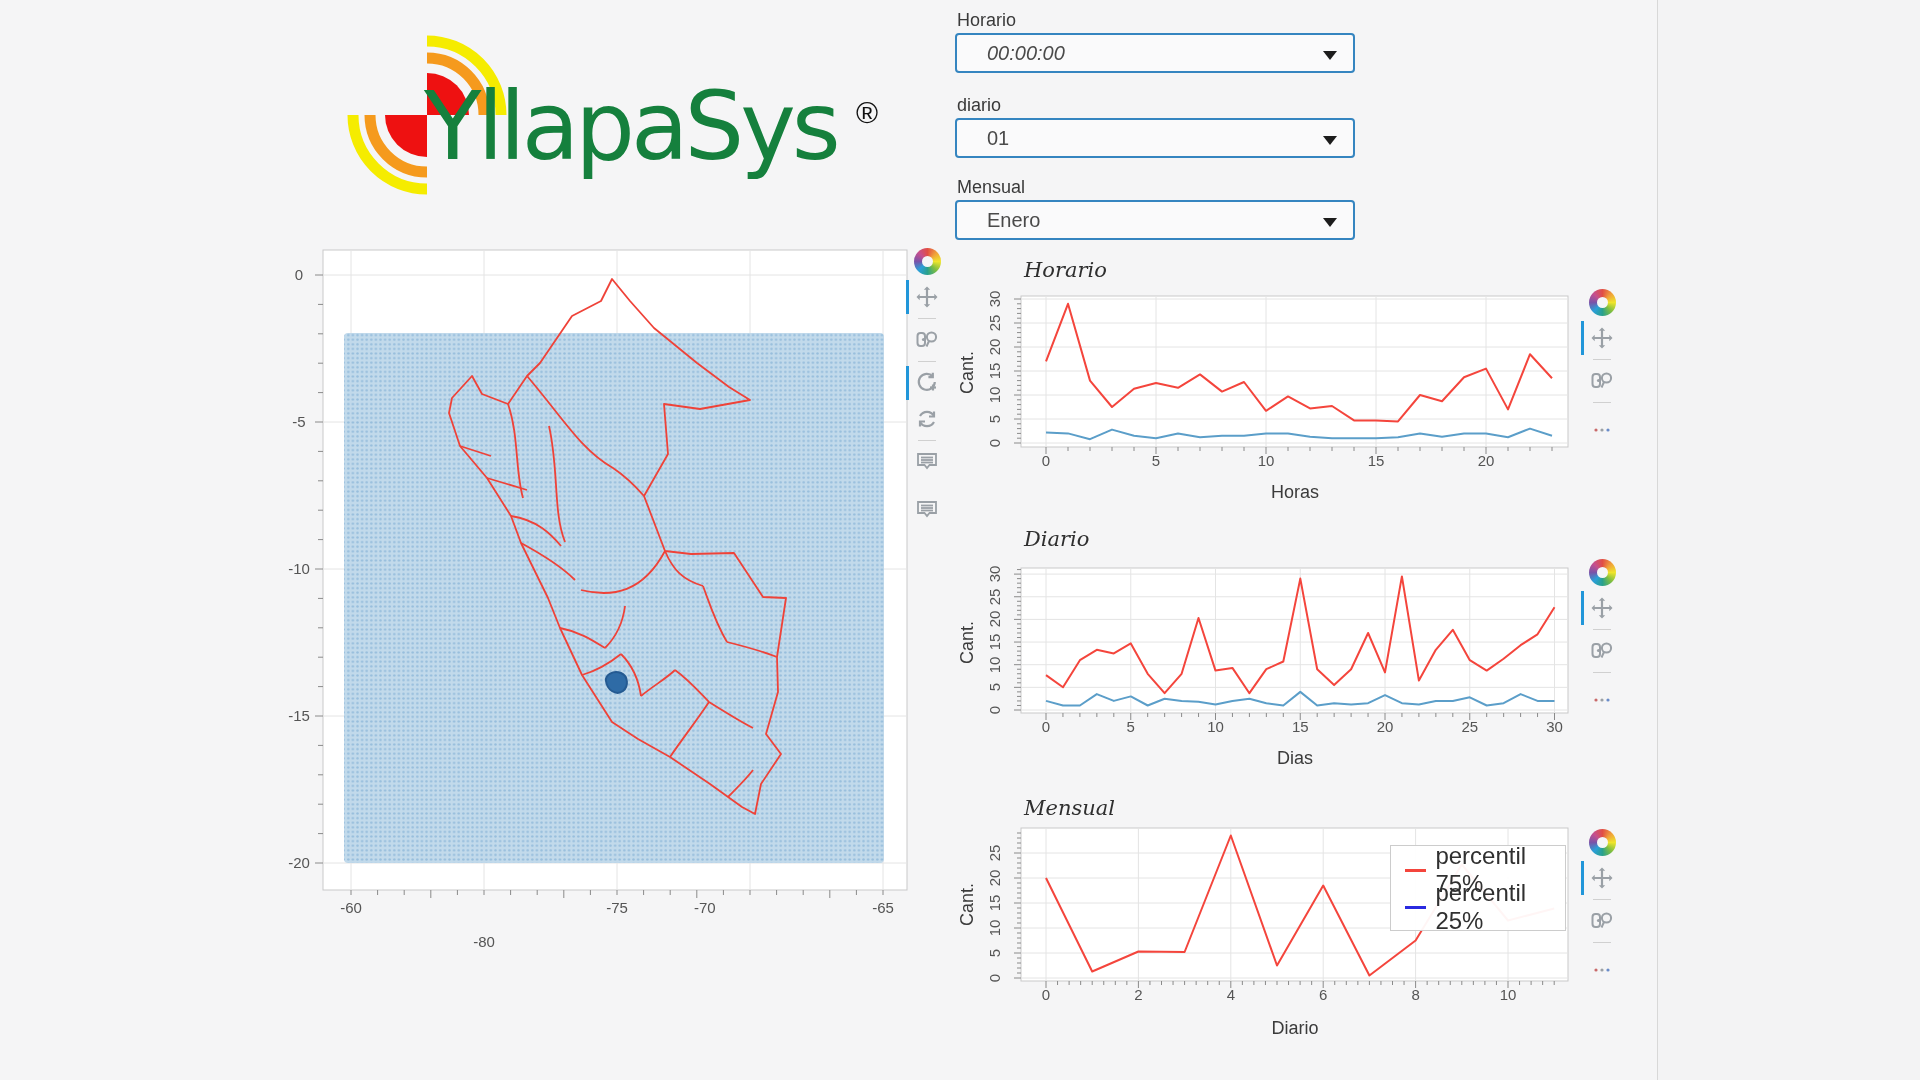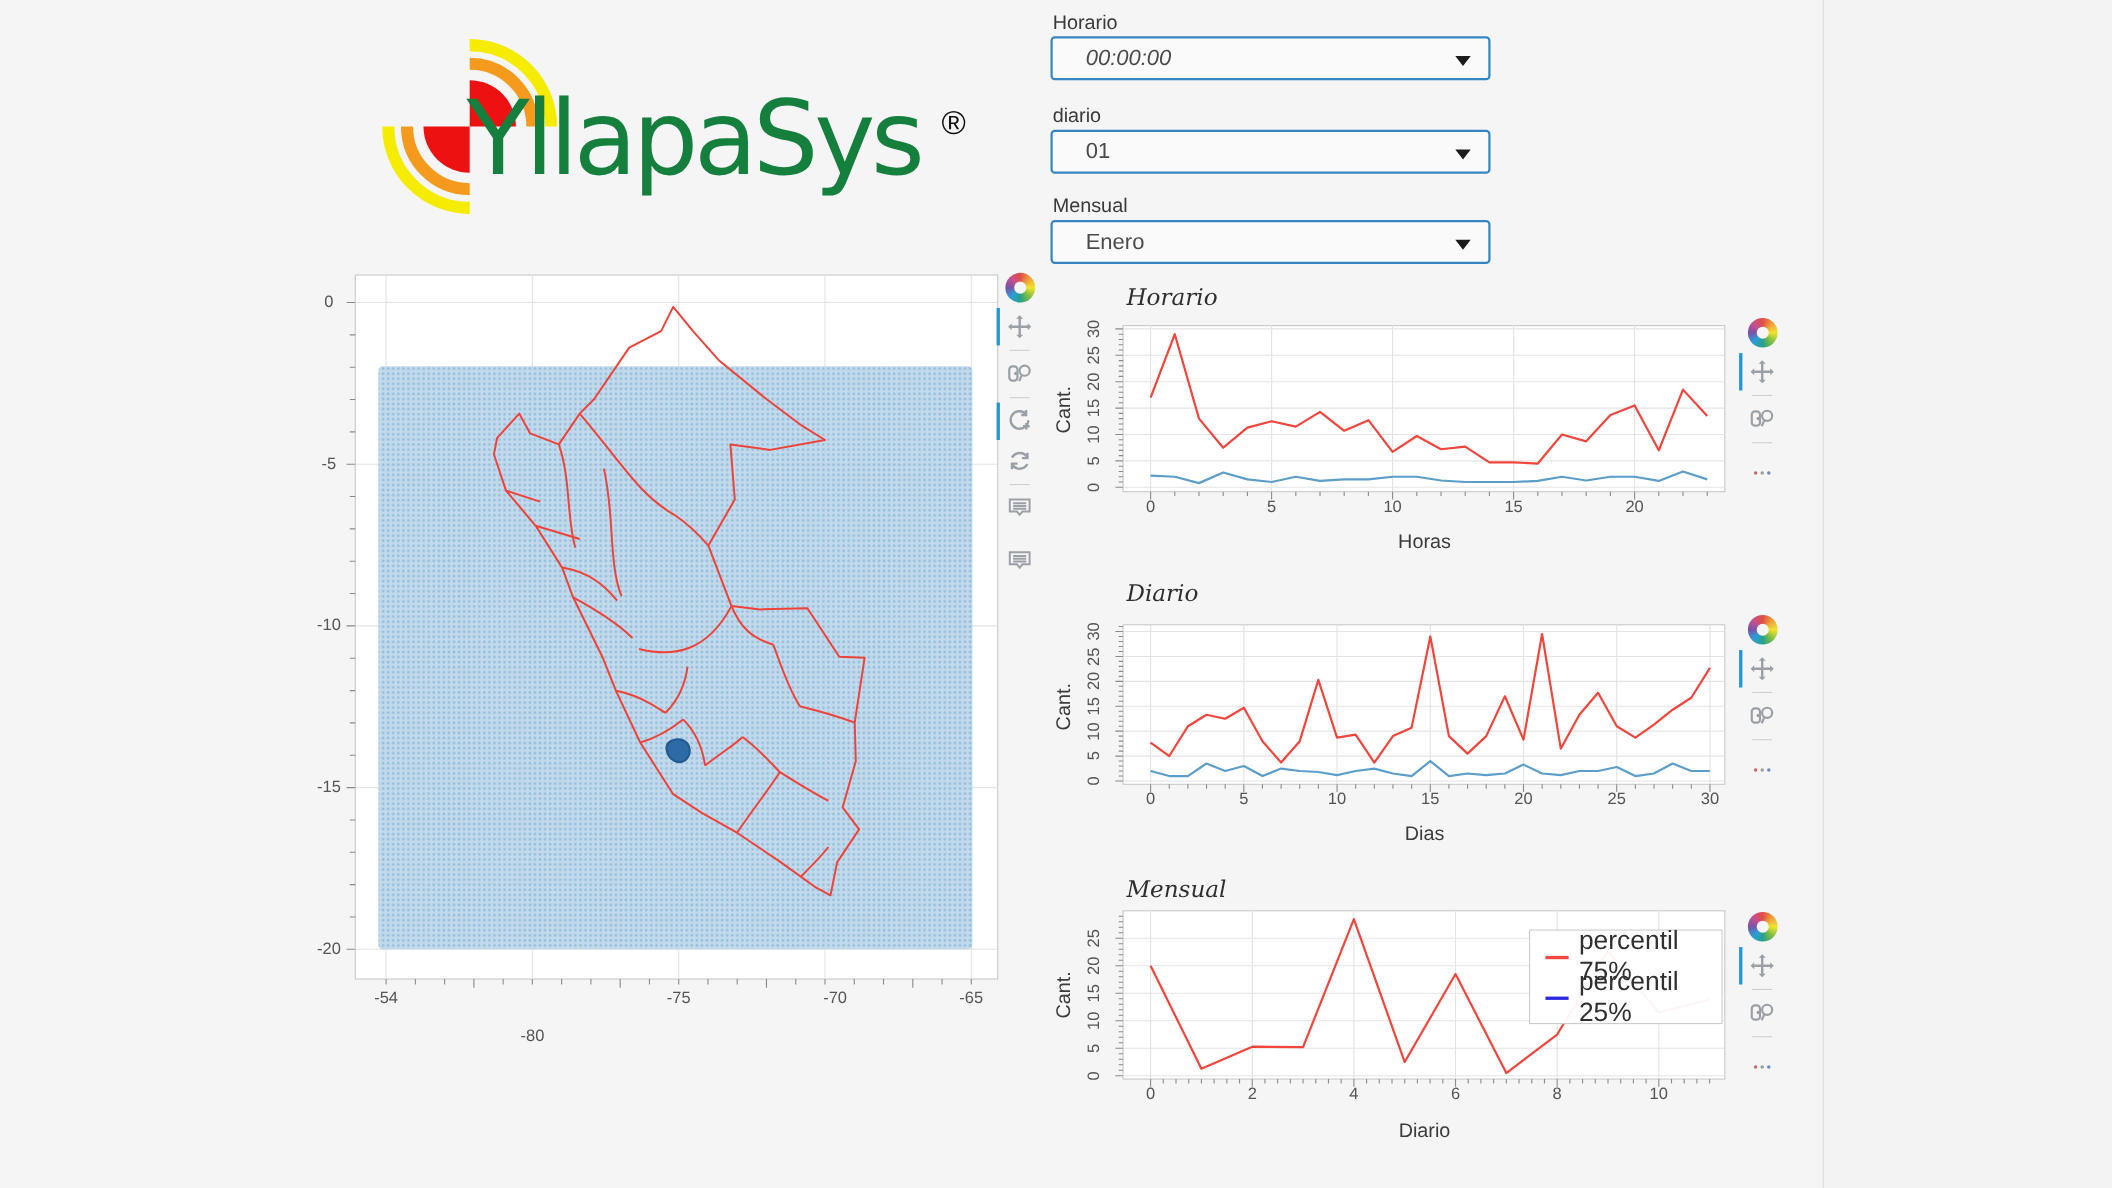--- a/index.html
+++ b/index.html
@@ -663,22 +663,22 @@
 <div class="tick-label" style="left: 1210.8px; top: 985px; width: 40px; height: 20px; text-align: center; line-height: 20px;">4</div>
 <div class="tick-label" style="left: 1303.2px; top: 985px; width: 40px; height: 20px; text-align: center; line-height: 20px;">6</div>
 <div class="tick-label" style="left: 1395.6px; top: 985px; width: 40px; height: 20px; text-align: center; line-height: 20px;">8</div>
 <div class="tick-label" style="left: 1488px; top: 985px; width: 40px; height: 20px; text-align: center; line-height: 20px;">10</div>
 <div class="tick-label rot" style="left: 975px; top: 968px; width: 40px; height: 20px; text-align: center; line-height: 20px;">0</div>
 <div class="tick-label rot" style="left: 975px; top: 943px; width: 40px; height: 20px; text-align: center; line-height: 20px;">5</div>
 <div class="tick-label rot" style="left: 975px; top: 918px; width: 40px; height: 20px; text-align: center; line-height: 20px;">10</div>
 <div class="tick-label rot" style="left: 975px; top: 893px; width: 40px; height: 20px; text-align: center; line-height: 20px;">15</div>
 <div class="tick-label rot" style="left: 975px; top: 868px; width: 40px; height: 20px; text-align: center; line-height: 20px;">20</div>
 <div class="tick-label rot" style="left: 975px; top: 843px; width: 40px; height: 20px; text-align: center; line-height: 20px;">25</div>
-<div class="tick-label" style="left: 331px; top: 898px; width: 40px; height: 20px; text-align: center; line-height: 20px;">-54</div>
+<div class="tick-label" style="left: 331px; top: 898px; width: 40px; height: 20px; text-align: center; line-height: 20px;">-60</div>
 <div class="tick-label" style="left: 464px; top: 898px; width: 40px; height: 20px; text-align: center; line-height: 20px; margin-top: 34px;">-80</div>
 <div class="tick-label" style="left: 597px; top: 898px; width: 40px; height: 20px; text-align: center; line-height: 20px;">-75</div>
-<div class="tick-label" style="left: 730px; top: 898px; width: 40px; height: 20px; text-align: right; line-height: 20px;">-70</div>
+<div class="tick-label" style="left: 694px; top: 898px; width: 40px; height: 20px; text-align: left; line-height: 20px;">-70</div>
 <div class="tick-label" style="left: 863px; top: 898px; width: 40px; height: 20px; text-align: center; line-height: 20px;">-65</div>
 <div class="tick-label" style="left: 279px; top: 265px; width: 40px; height: 20px; text-align: center; line-height: 20px;">0</div>
 <div class="tick-label" style="left: 279px; top: 412px; width: 40px; height: 20px; text-align: center; line-height: 20px;">-5</div>
 <div class="tick-label" style="left: 279px; top: 559px; width: 40px; height: 20px; text-align: center; line-height: 20px;">-10</div>
 <div class="tick-label" style="left: 279px; top: 706px; width: 40px; height: 20px; text-align: center; line-height: 20px;">-15</div>
 <div class="tick-label" style="left: 279px; top: 853px; width: 40px; height: 20px; text-align: center; line-height: 20px;">-20</div>
 
 </body></html>

